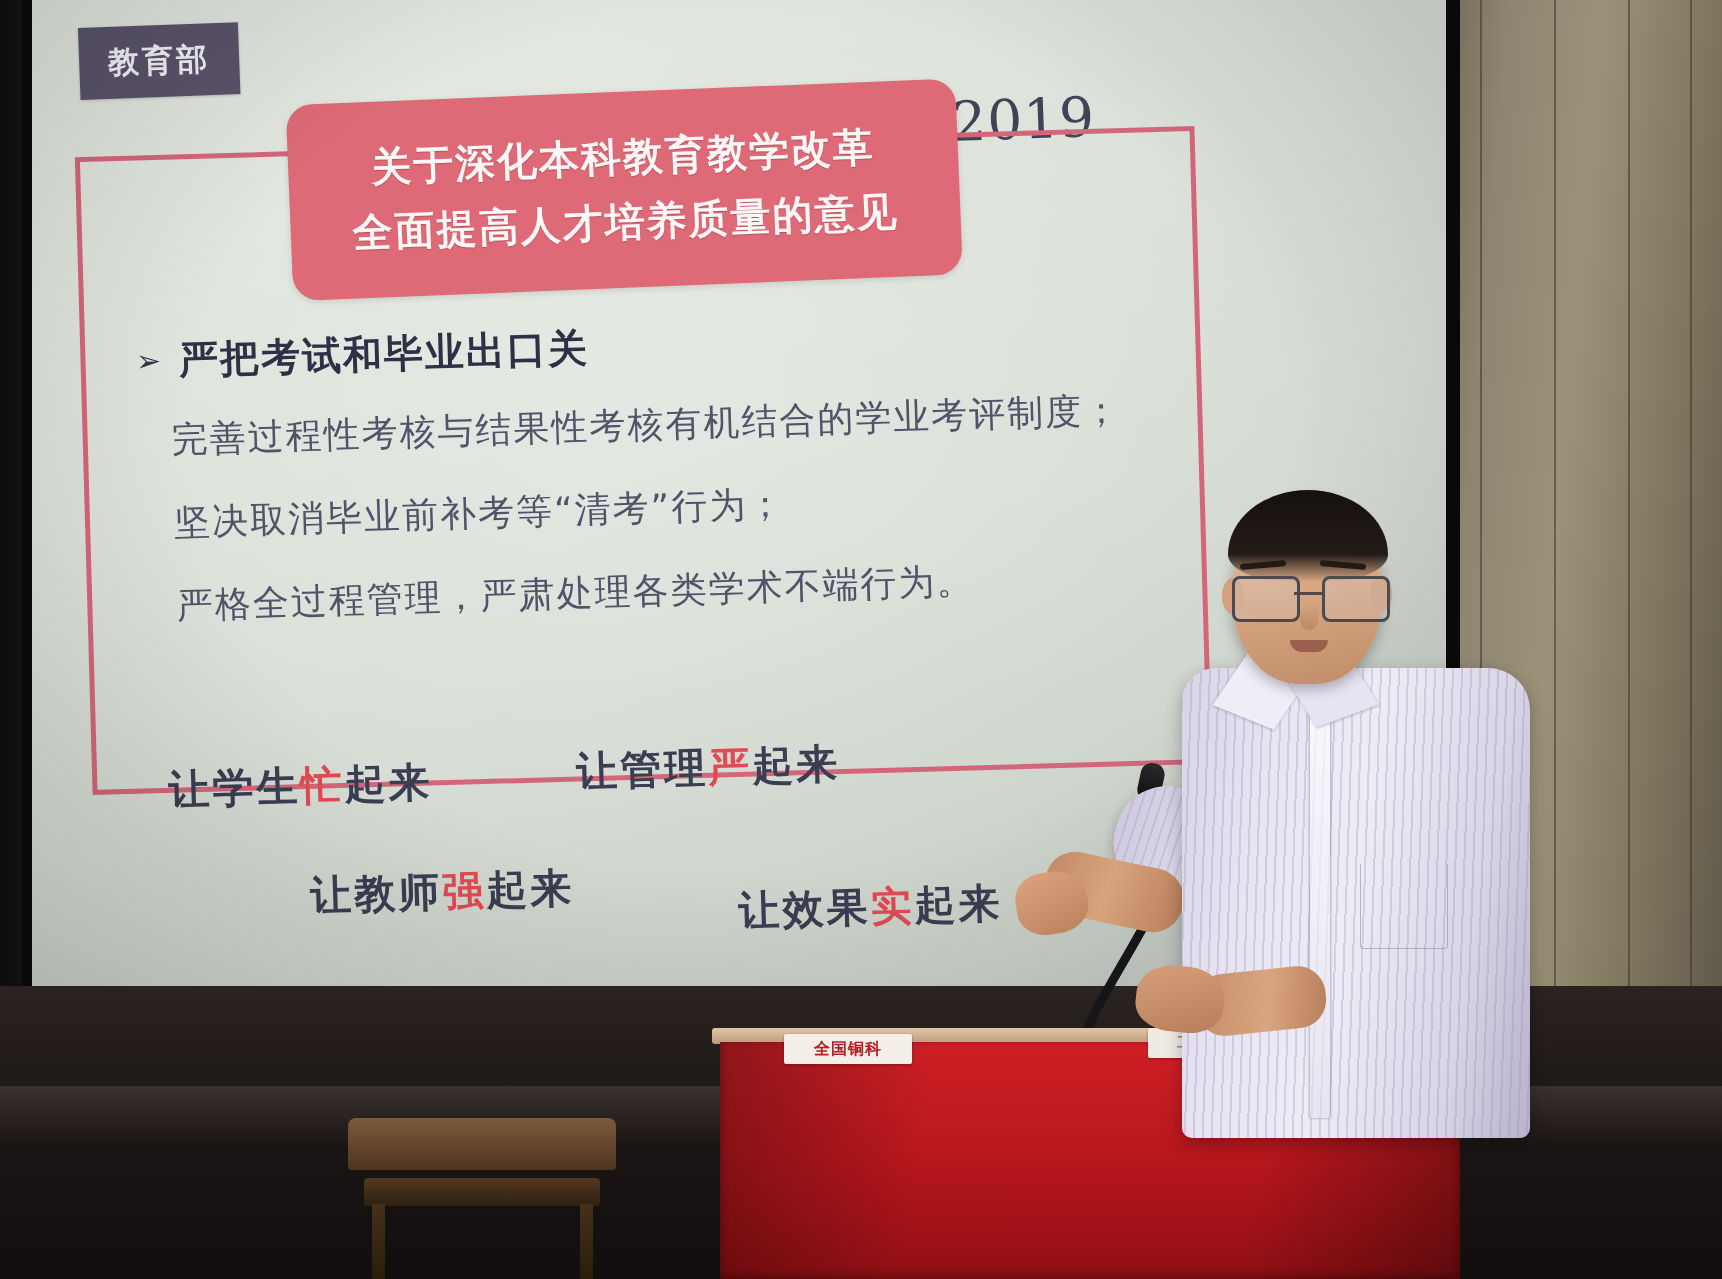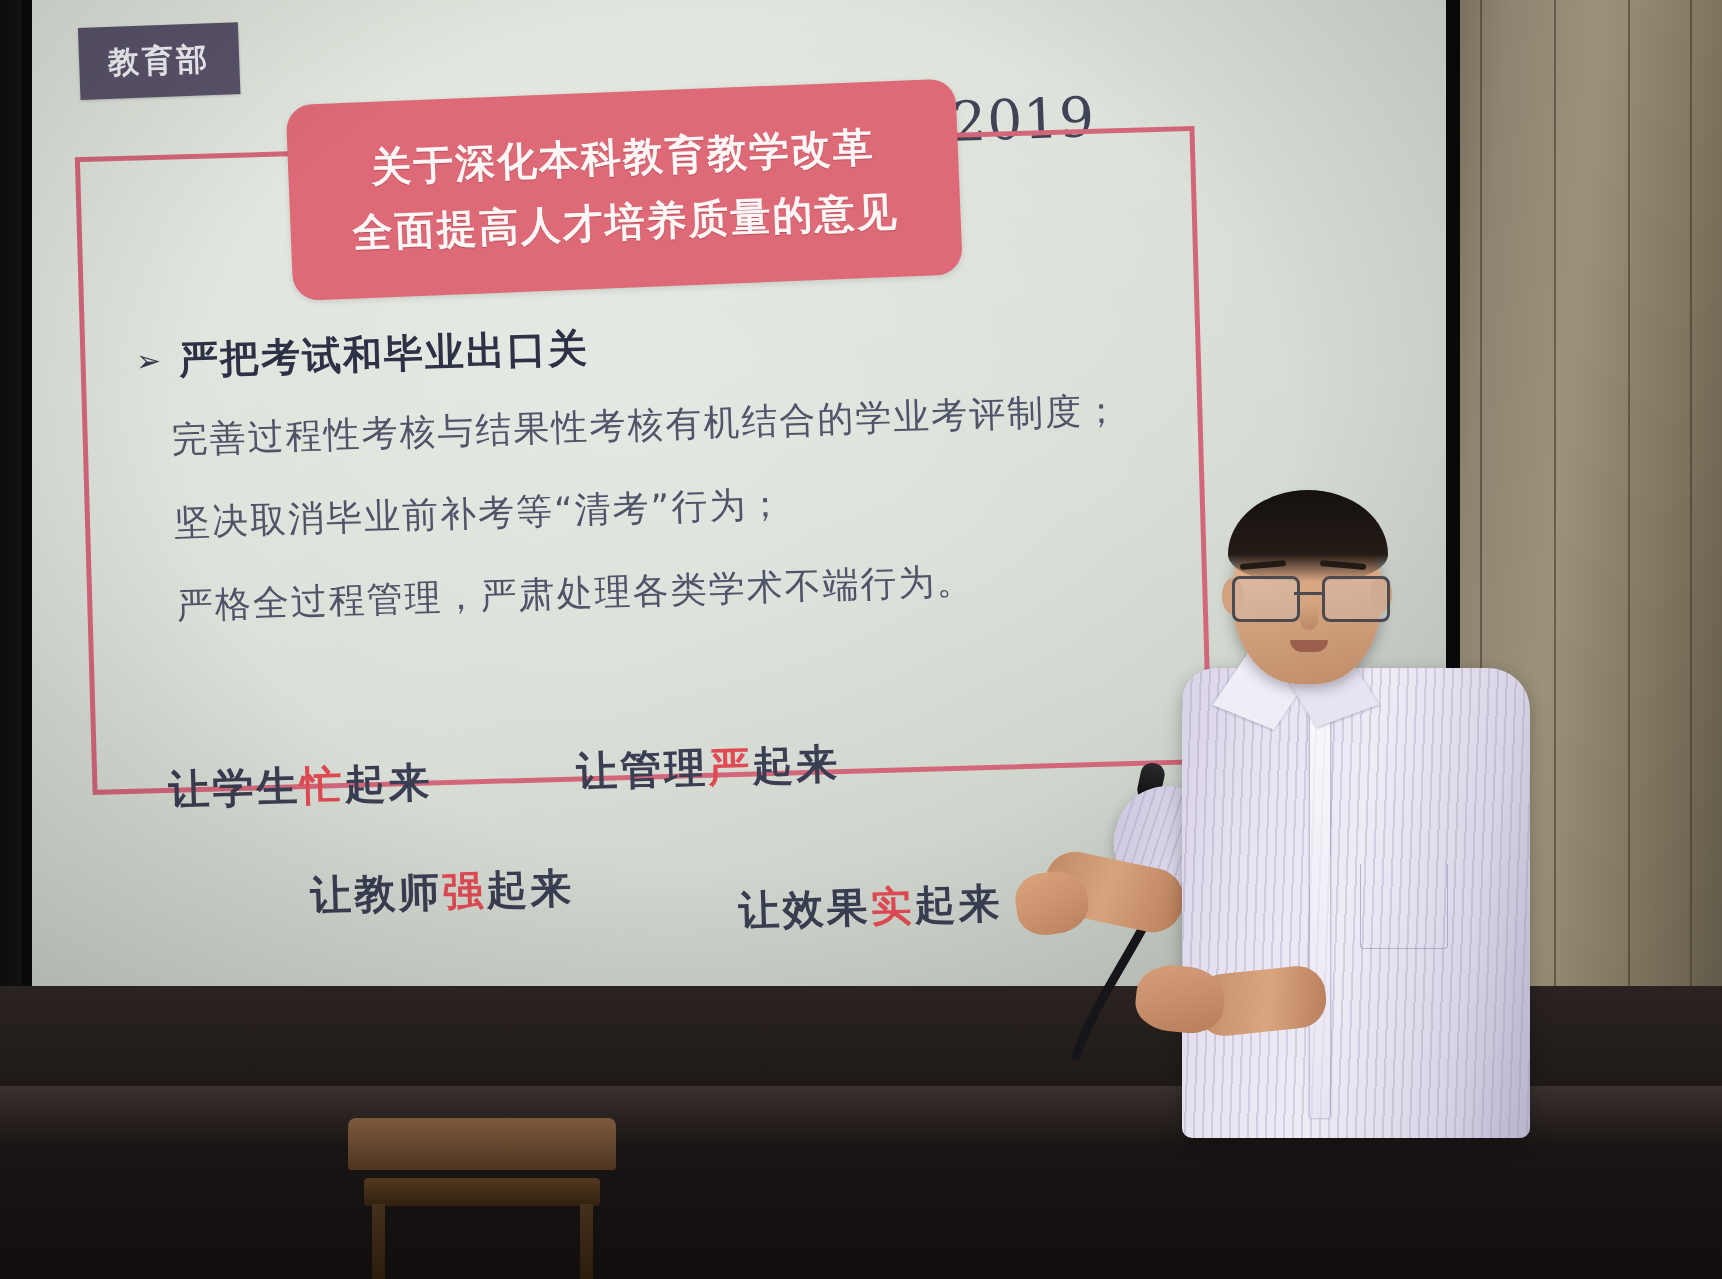--- a/index.html
+++ b/index.html
@@ -448,20 +448,27 @@
     <div class="seat"></div>
     <div class="leg" style="left:24px"></div>
     <div class="leg" style="left:232px"></div>
   </div>
 
   <svg class="mic-gooseneck" style="position:absolute;left:1040px;top:780px;width:180px;height:280px;overflow:visible">
     <path d="M148 6 C150 70, 120 118, 96 160 C70 206, 48 240, 36 276" stroke="#16161a" stroke-width="9" fill="none" stroke-linecap="round"></path>
   </svg>
   <div class="mic-head"></div>
 
+  <div class="podium">
+    <div class="top-edge"></div>
+    <div class="face"></div>
+    <div class="face-shade"></div>
+    <div class="plate plate-left">全国铜科</div>
+    <div class="plate plate-right">工程师培</div>
+  </div>
 
   <div class="person">
     <div class="arm">
         <div class="stripes"></div>
       </div>
     <div class="forearm"></div>
     <div class="hand"></div>
 
     <div class="shirt">
       <div class="stripes"></div>

